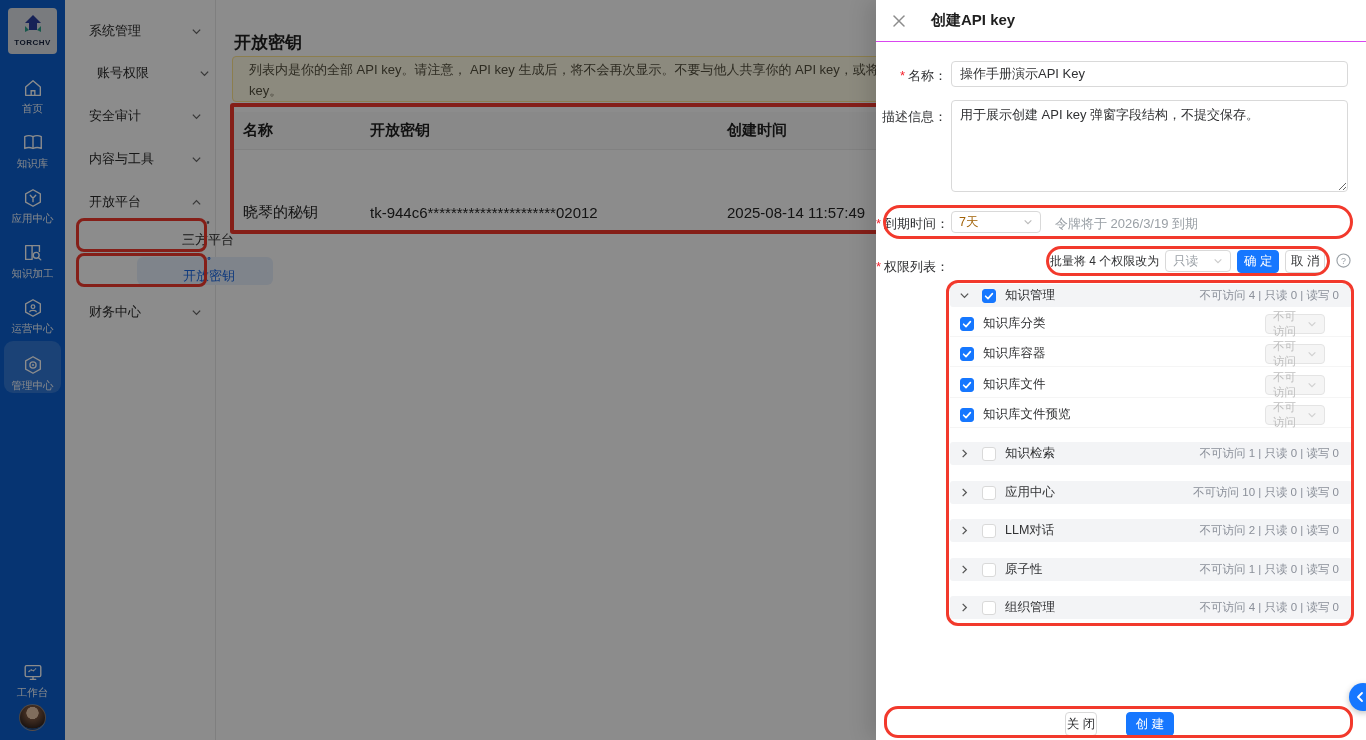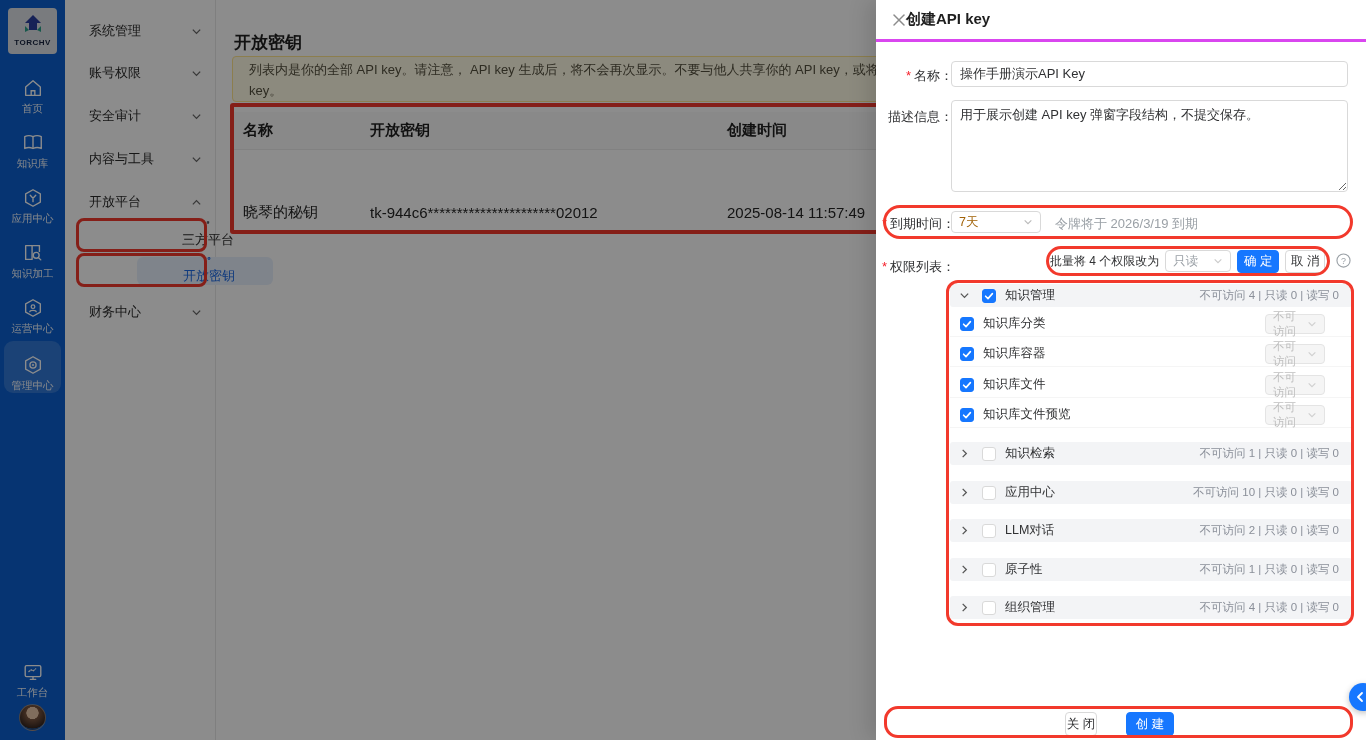--- a/index.html
+++ b/index.html
@@ -37,24 +37,24 @@
   .cell{position:absolute;top:0;height:100%;display:flex;align-items:center;font-size:15px;color:#262626;white-space:nowrap;}
   .c1{left:11px;} .c2{left:138px;} .c3{left:495px;}
   .tbl-head .cell{font-weight:600;color:#1f1f1f;}
   .ann-main{position:absolute;left:14px;top:103px;width:1130px;height:131px;border:4px solid #f2392c;border-radius:3px;pointer-events:none;}
 
   
   .dim{position:absolute;inset:0;background:rgba(0,0,0,.45);z-index:50;}
 
   
   .drawer{position:absolute;left:876px;top:0;width:490px;height:740px;background:#fff;z-index:100;box-shadow:-8px 0 20px rgba(0,0,0,.12);}
-  .dw-header{position:absolute;left:0;top:0;width:100%;height:42px;border-bottom:3px solid #d946ef;display:flex;align-items:center;padding:16px 16px;gap:0;}
+  .dw-header{position:absolute;left:0;top:0;width:100%;height:42px;border-bottom:1px solid #d946ef;display:flex;align-items:center;padding:16px 16px;gap:25px;}
   .dw-title{font-size:15px;font-weight:600;color:#1f1f1f;}
   .x-ico{width:14px;height:14px;cursor:pointer;}
-  .f-label{position:absolute;left:0;width:71px;text-align:right;font-size:13px;color:#303133;white-space:nowrap;margin-left:6px;}
+  .f-label{position:absolute;left:0;width:71px;text-align:right;font-size:13px;color:#303133;white-space:nowrap;}
   .req{color:#f5222d;margin-right:3px;}
   .name-input{position:absolute;left:75px;top:61px;width:397px;height:26px;border:1px solid #d9d9d9;border-radius:4px;
     padding:0 8px;font-size:13px;color:#303133;font-family:inherit;outline:none;}
   .desc-area{position:absolute;left:75px;top:100px;width:397px;height:92px;border:1px solid #d9d9d9;border-radius:4px;
     padding:5px 8px;font-size:13px;color:#303133;font-family:inherit;outline:none;resize:vertical;line-height:18px;}
   .red-box{position:absolute;border:3px solid #f2392c;pointer-events:none;z-index:5;}
   .sel{display:flex;align-items:center;justify-content:space-between;border:1px solid #d9d9d9;border-radius:4px;background:#fff;
     font-size:12.5px;color:#a16207;padding:0 7px;cursor:pointer;}
   .sel .chev{width:10px;height:10px;}
   .expire-row{position:absolute;left:0;top:206px;width:490px;height:32px;}
@@ -171,21 +171,21 @@
     <div class="avatar"></div>
   </nav>
 
   <nav class="submenu">
     <div class="sm-item" style="top:14px;">
       <span class="grow">系统管理</span>
       <svg class="chev" viewBox="0 0 12 12">
           <polyline points="2,4 6,8 10,4" fill="none" stroke="#666" stroke-width="1.4"></polyline>
         </svg>
     </div>
-    <div class="sm-item" style="top:56px;">
+    <div class="sm-item" style="top:56px;margin-left:8px;">
       <span class="grow">账号权限</span>
       <svg class="chev" viewBox="0 0 12 12">
           <polyline points="2,4 6,8 10,4" fill="none" stroke="#666" stroke-width="1.4"></polyline>
         </svg>
     </div>
     <div class="sm-item" style="top:99px;">
       <span class="grow">安全审计</span>
       <svg class="chev" viewBox="0 0 12 12">
           <polyline points="2,4 6,8 10,4" fill="none" stroke="#666" stroke-width="1.4"></polyline>
         </svg>

